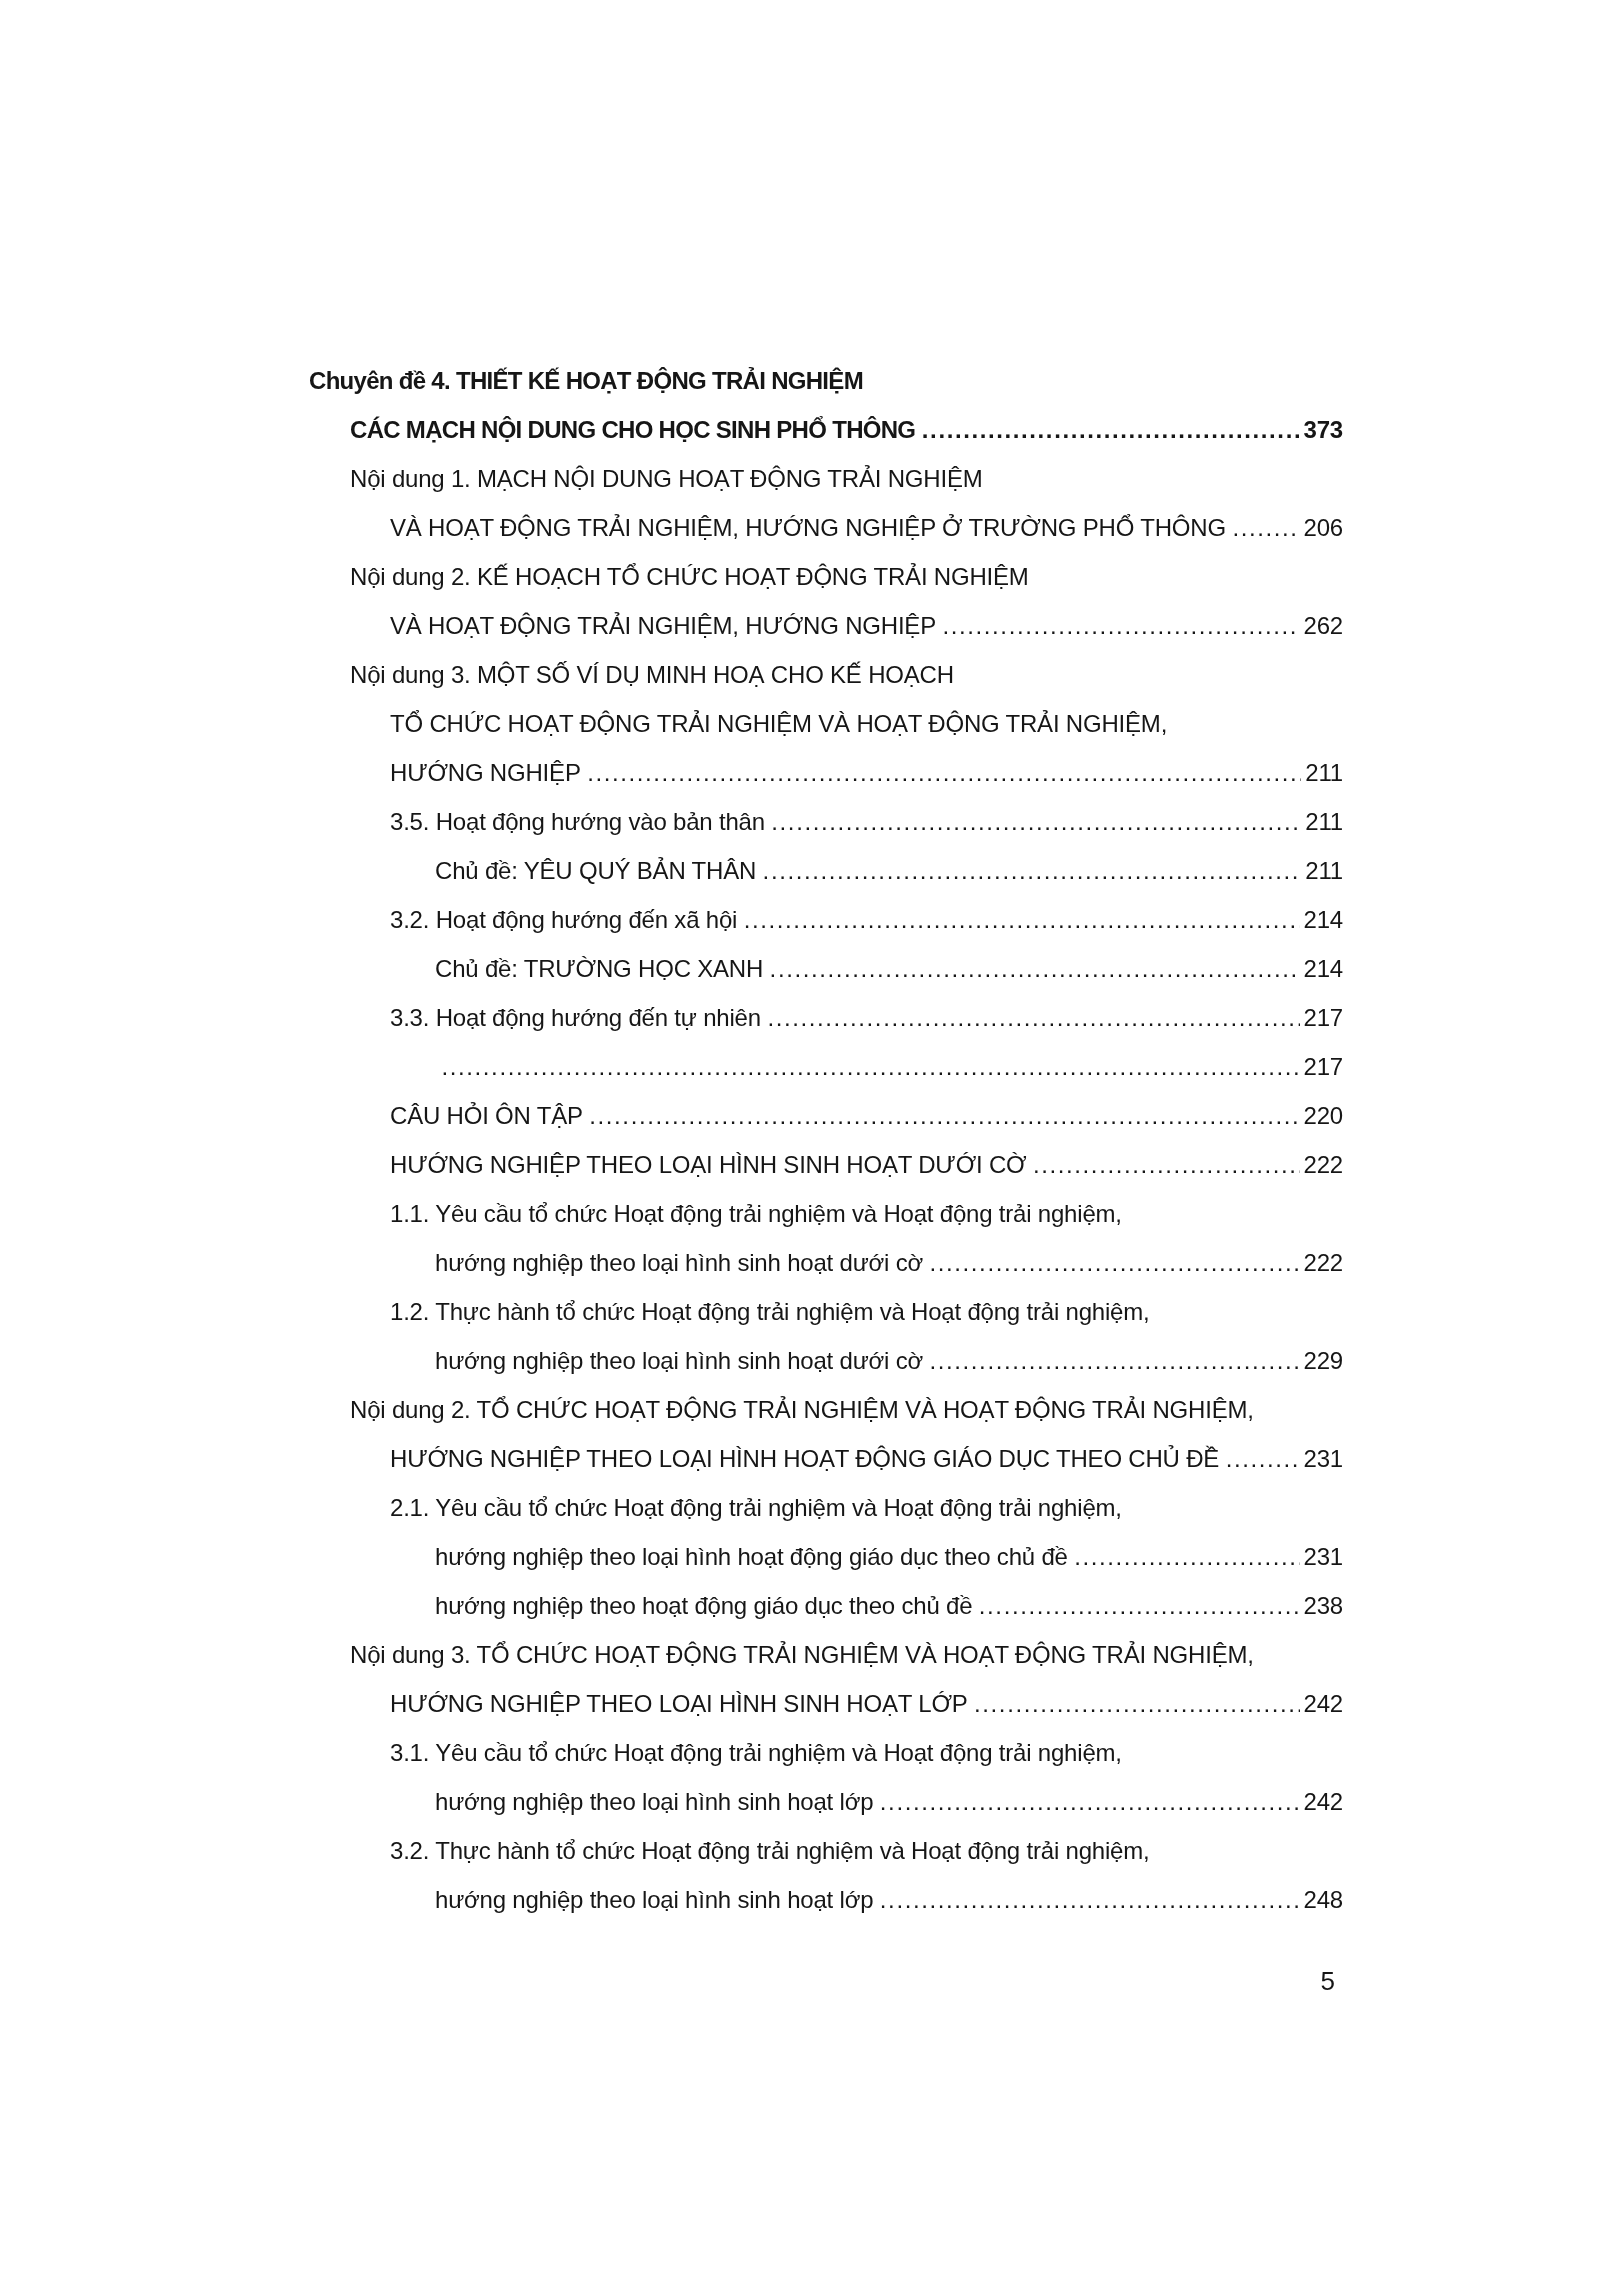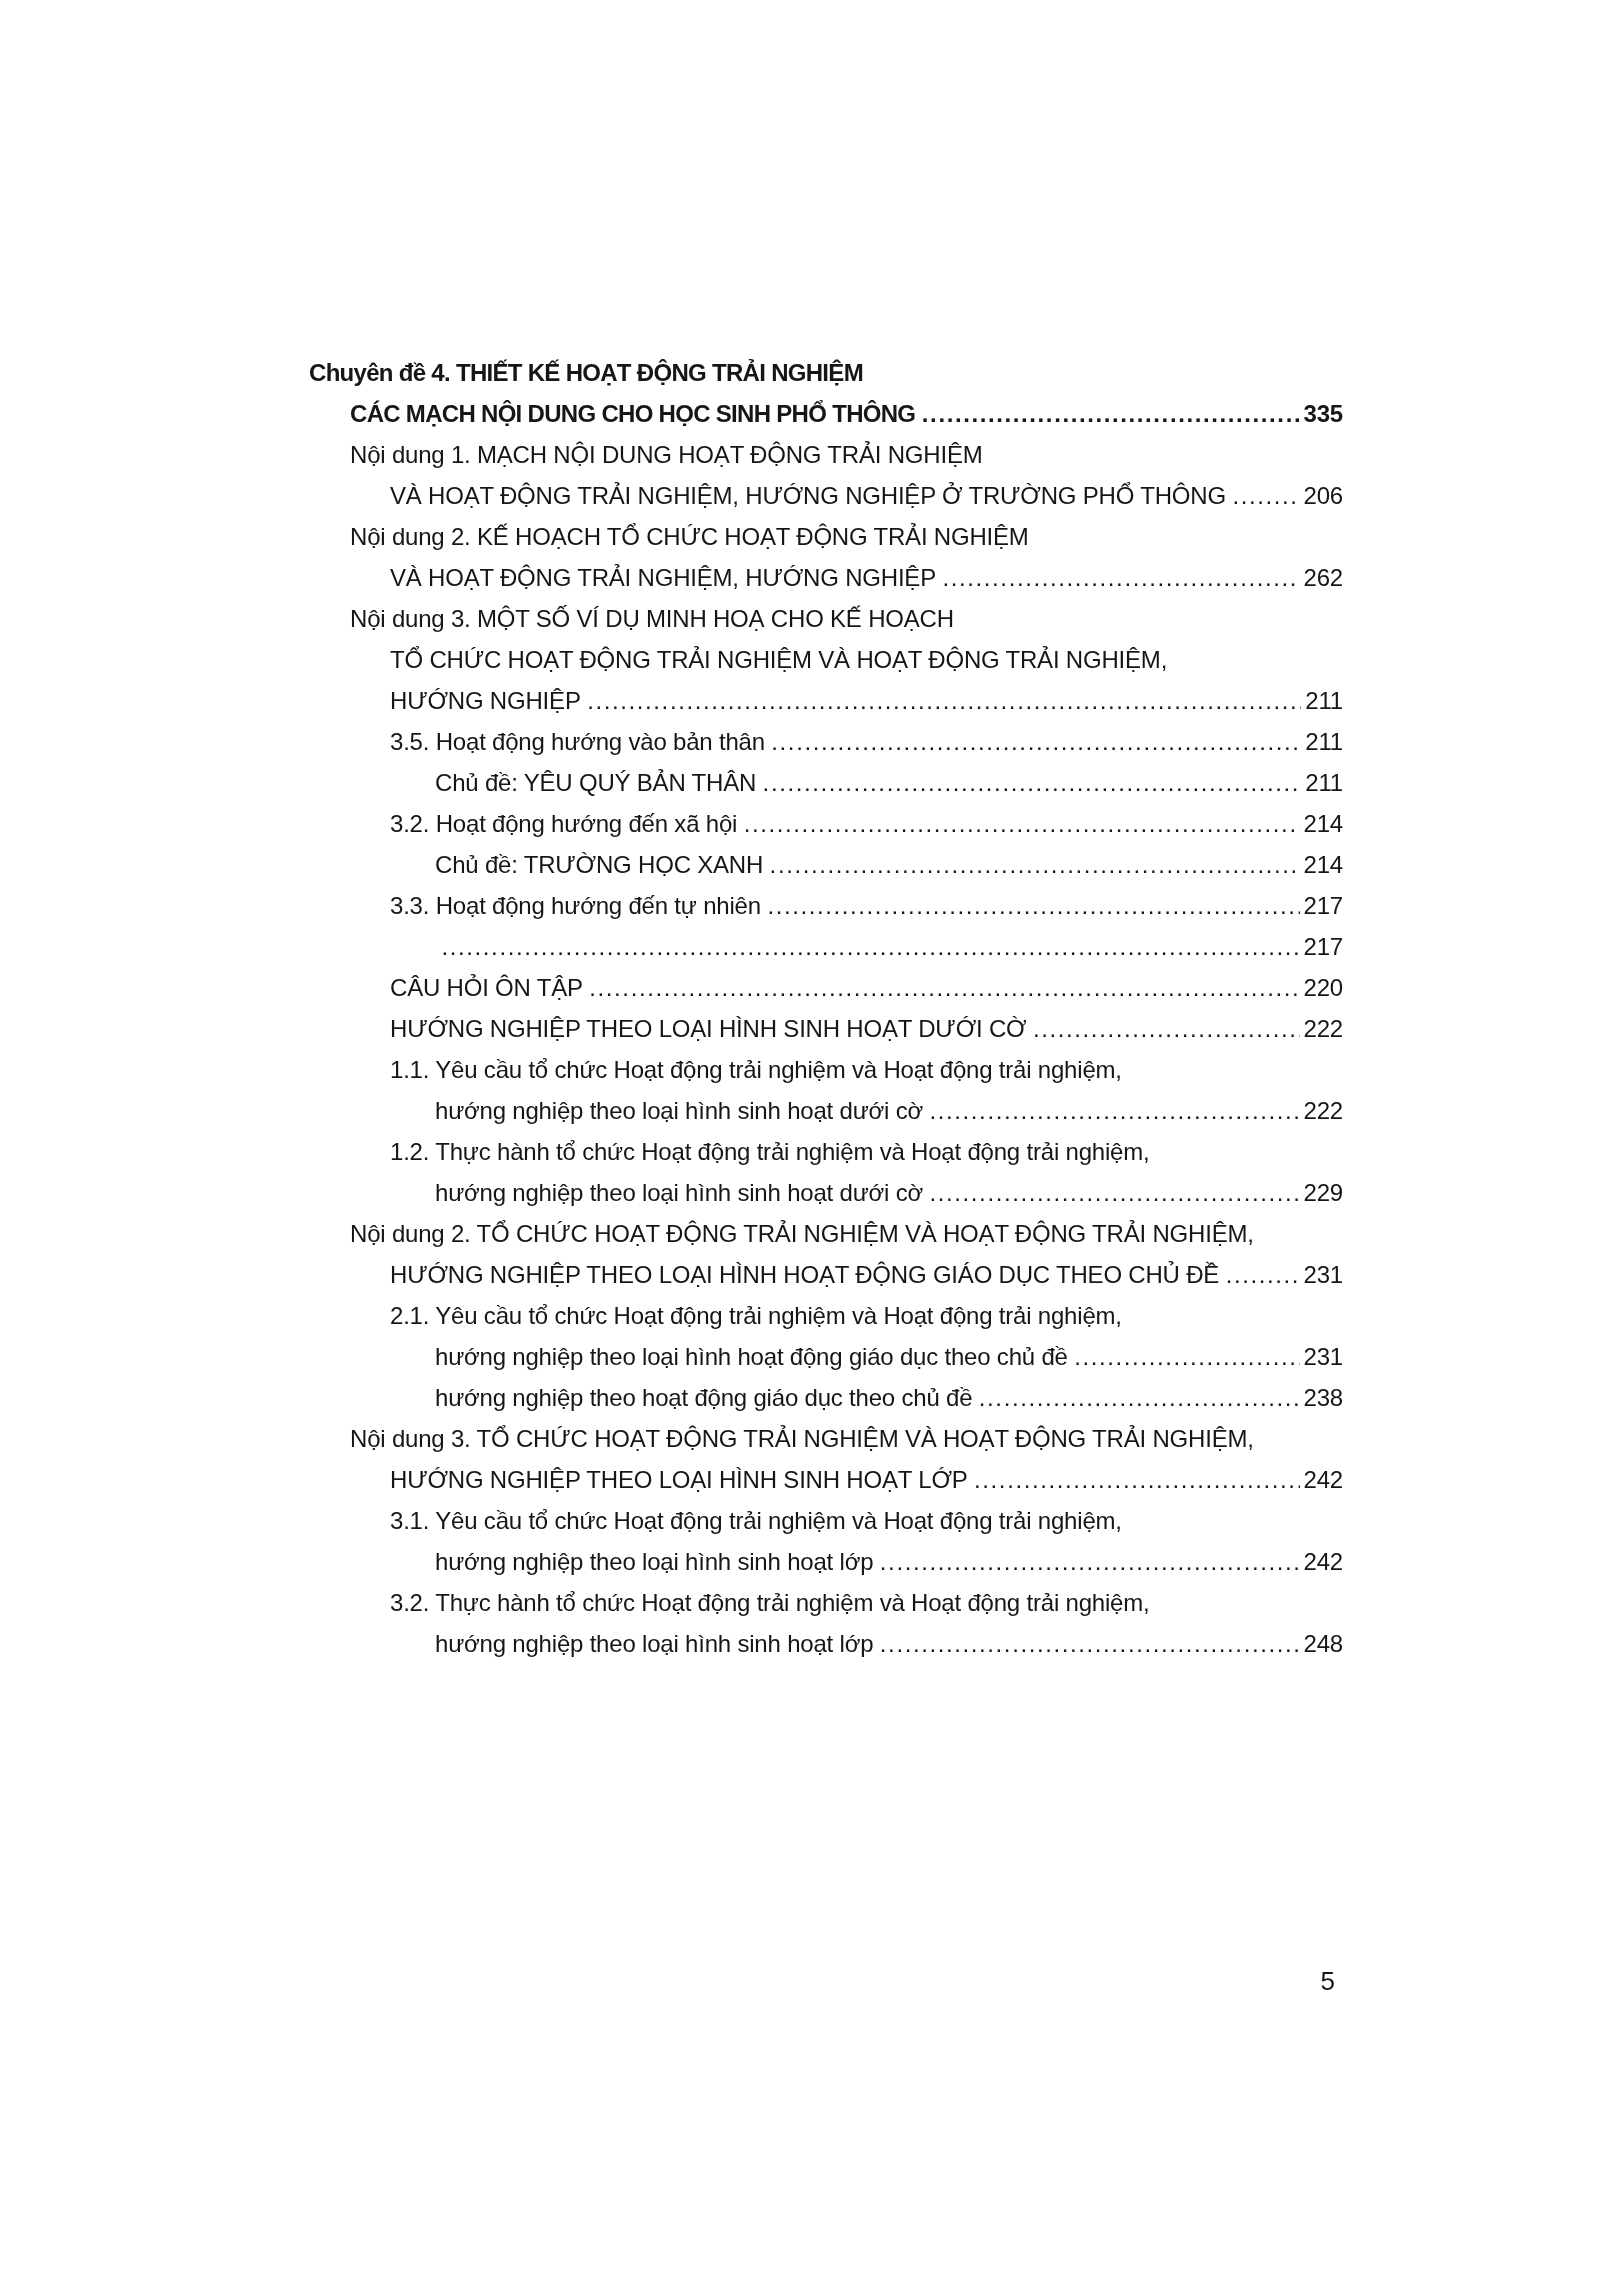--- a/index.html
+++ b/index.html
@@ -23,20 +23,21 @@
     width: 1034px;
     font-size: 24px;
     line-height: 41px;
     letter-spacing: -0.2px;
   }
   .toc-entry.bold { font-weight: 700; }
   .toc-entry.bold .toc-text { letter-spacing: -0.7px; }
   .toc-line {
     display: flex;
     align-items: flex-end;
+    margin-top: 8px;
   }
   .toc-text { white-space: nowrap; flex: 0 0 auto; }
   .indent-0 { padding-left: 0; }
   .indent-1 { padding-left: 41px; }
   .indent-2 { padding-left: 81px; }
   .indent-3 { padding-left: 126px; }
   .leader {
     flex: 1 1 auto;
     min-width: 9.2px;
     overflow: hidden;
@@ -62,21 +63,21 @@
 
 <div class="sheet">
   <main class="toc" id="toc">
       <div class="toc-entry bold">
         <div class="toc-line indent-0">
           <span class="toc-text">Chuyên đề 4. THIẾT KẾ HOẠT ĐỘNG TRẢI NGHIỆM</span>
         </div>
         <div class="toc-line indent-1">
           <span class="toc-text">CÁC MẠCH NỘI DUNG CHO HỌC SINH PHỔ THÔNG</span>
           <span class="leader dots"></span>
-          <span class="toc-page">335</span>
+          <span class="toc-page">373</span>
         </div>
       </div>
       <div class="toc-entry">
         <div class="toc-line indent-1">
           <span class="toc-text">Nội dung 1. MẠCH NỘI DUNG HOẠT ĐỘNG TRẢI NGHIỆM</span>
         </div>
         <div class="toc-line indent-2">
           <span class="toc-text">VÀ HOẠT ĐỘNG TRẢI NGHIỆM, HƯỚNG NGHIỆP Ở TRƯỜNG PHỔ THÔNG</span>
           <span class="leader dots"></span>
           <span class="toc-page">206</span>

